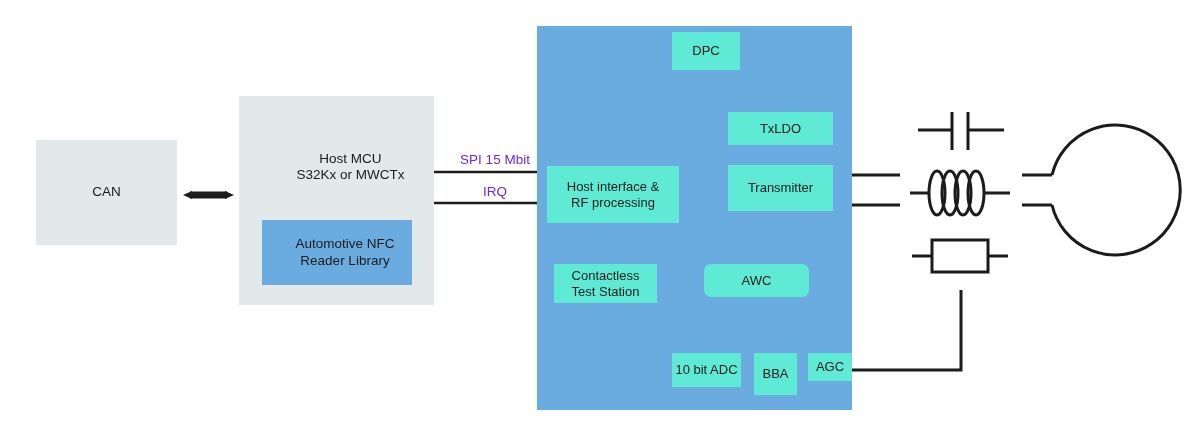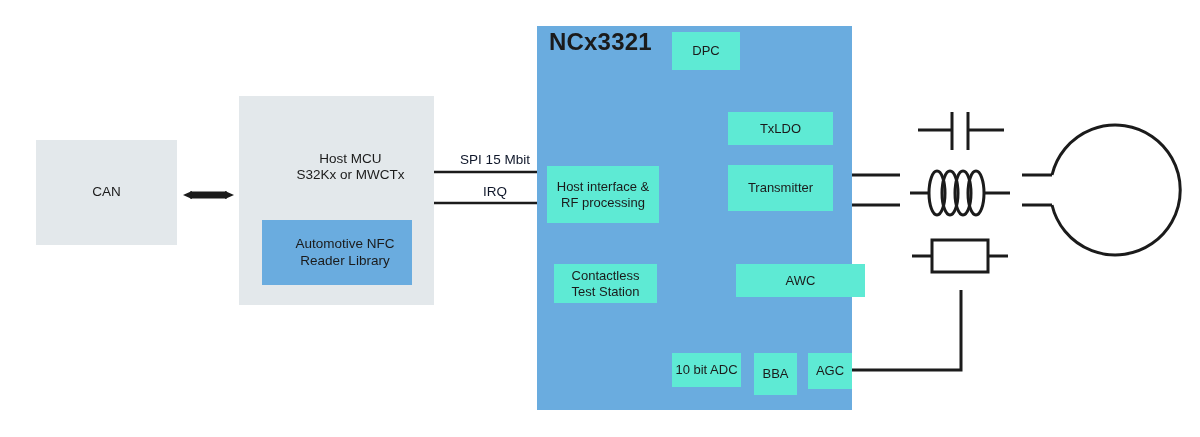--- a/index.html
+++ b/index.html
@@ -7,21 +7,21 @@
   #stage{position:relative;width:1200px;height:437px;overflow:hidden;background:#fff;}
   #svg-layer{position:absolute;left:0;top:0;width:1200px;height:437px;}
   .box{position:absolute;box-sizing:border-box;display:flex;align-items:center;
        justify-content:center;text-align:center;line-height:1.22;}
   .gray{background:#e3e8eb;}
   .blue-outer{background:#6aacdf;}
   .blue-mid{background:#6aacdf;padding-left:16px;}
   .blue-light{background:#5eead4;}
   .lbl{color:#1b1b1b;font-size:13.5px;}
   .lbl-sm{color:#1b1b1b;font-size:13px;}
-  .wire-label{position:absolute;font-size:13.5px;color:#0f172a;text-align:center;}
+  .wire-label{position:absolute;font-size:13.5px;color:#6d28d9;text-align:center;}
   #chip-title{position:absolute;left:549px;top:28px;font-size:24px;font-weight:bold;
               color:#1b1b1b;letter-spacing:.2px;}
   .two-line{white-space:pre-line;}
 </style>
 </head>
 <body>
 
 <div id="stage">
 
   <svg id="svg-layer" viewBox="0 0 1200 437" xmlns="http://www.w3.org/2000/svg">
@@ -113,56 +113,55 @@
   <div class="box blue-mid" style="left:262px;top:220px;width:150px;height:65px;background:#6aacdf;">
     <span class="lbl two-line">Automotive NFC
 Reader Library</span>
   </div>
 
   <div class="wire-label" style="left:440px;top:152px;width:110px;">SPI 15 Mbit</div>
   <div class="wire-label" style="left:440px;top:184px;width:110px;">IRQ</div>
 
   <div class="box blue-outer" style="left:537px;top:26px;width:315px;height:384px;display:block;"></div>
 
-  <div id="chip-title">NCx3321</div>
 
   <div class="box blue-light lbl-sm" style="left:672px;top:32px;width:68px;height:38px;">
     <span>DPC</span>
   </div>
 
   <div class="box blue-light lbl-sm" style="left:728px;top:112px;width:105px;height:33px;">
     <span>TxLDO</span>
   </div>
 
-  <div class="box blue-light lbl-sm" style="left:547px;top:166px;width:112px;height:57px;">
+  <div class="box blue-light lbl-sm" style="left:547px;top:166px;width:132px;height:57px;">
     <span class="two-line">Host interface &amp;
 RF processing</span>
   </div>
 
   <div class="box blue-light lbl-sm" style="left:728px;top:165px;width:105px;height:46px;">
     <span>Transmitter</span>
   </div>
 
   <div class="box blue-light lbl-sm" style="left:554px;top:264px;width:103px;height:39px;">
     <span class="two-line">Contactless
 Test Station</span>
   </div>
 
-  <div class="box blue-light lbl-sm" style="left:736px;top:264px;width:129px;height:33px;">
+  <div class="box blue-light lbl-sm" style="left:704px;top:264px;width:105px;height:33px;border-radius:7px;">
     <span>AWC</span>
   </div>
 
 
   <div class="box blue-light lbl-sm" style="left:672px;top:353px;width:69px;height:34px;">
     <span>10 bit ADC</span>
   </div>
 
   <div class="box blue-light lbl-sm" style="left:754px;top:353px;width:43px;height:42px;">
     <span>BBA</span>
   </div>
 
-  <div class="box blue-light lbl-sm" style="left:808px;top:353px;width:44px;height:36px;">
+  <div class="box blue-light lbl-sm" style="left:808px;top:353px;width:44px;height:28px;">
     <span>AGC</span>
   </div>
 
   <div class="box gray" style="left:900px;top:95px;width:122px;height:195px;z-index:-1;"></div>
 
 </div>
 
 </body></html>

